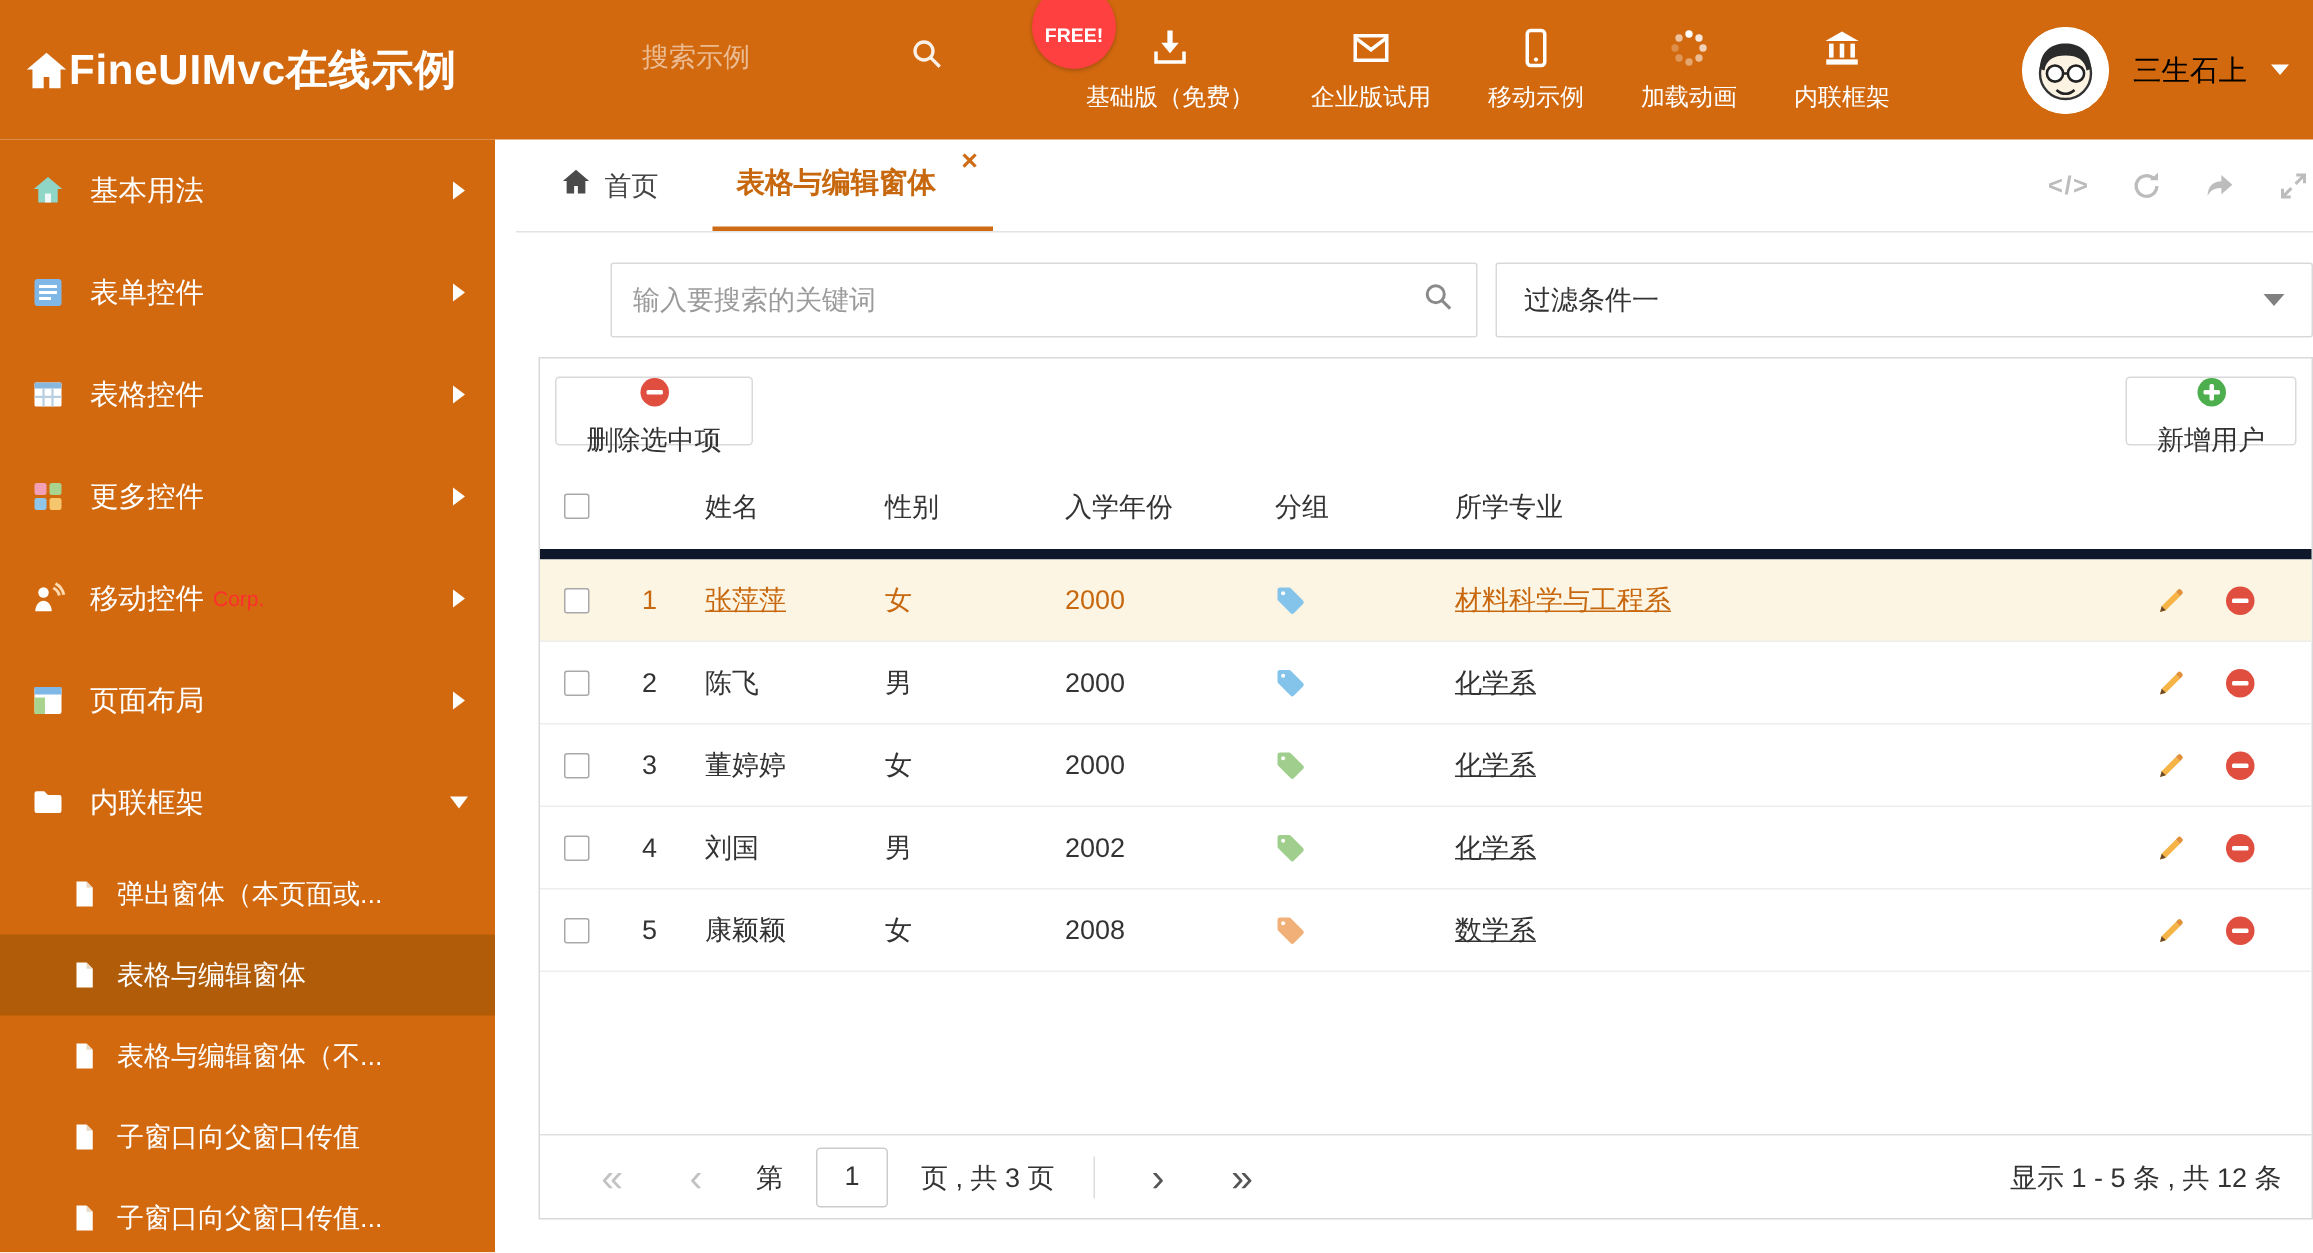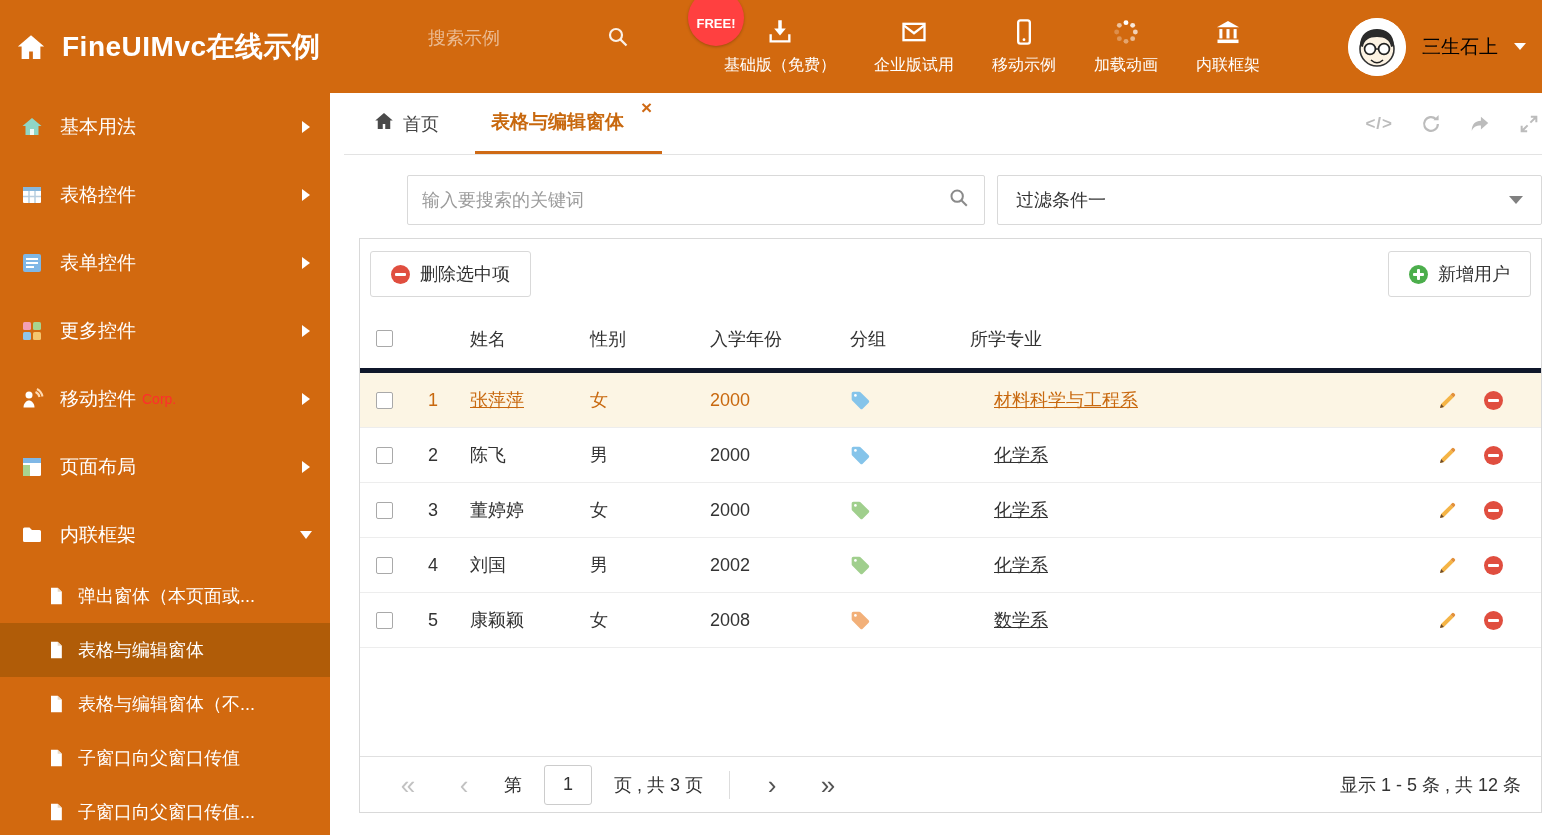--- a/index.html
+++ b/index.html
@@ -2,21 +2,21 @@
 <html><head>
 <meta charset="utf-8">
 <style>
   * { margin:0; padding:0; box-sizing:border-box; }
   html,body { width:1542px; height:835px; }
   body { font-family:"Liberation Sans","DejaVu Sans",sans-serif; background:#fff; overflow:hidden; }
   .app { position:relative; width:1542px; height:835px; overflow:hidden; background:#fff; }
 
   
   .topbar { position:absolute; top:0; left:0; width:1542px; height:93px; background:#d2690f; z-index:5; }
-  .brand { position:absolute; left:16px; top:0; height:93px; display:flex; align-items:center; gap:16px; }
+  .brand { position:absolute; left:16px; top:0; height:93px; display:flex; align-items:center; gap:0; }
   .brand svg { display:block; }
   .app-title { color:#fff; font-size:28px; font-weight:bold; letter-spacing:.5px; }
   .top-search { position:absolute; left:428px; top:0; height:77px; display:flex; align-items:center; gap:18px; }
   .top-search input { width:160px; background:transparent; border:none; outline:none; font-size:18px; color:#fff; font-family:inherit; }
   .top-search input::placeholder { color:rgba(255,255,255,.55); }
   .free-badge { position:absolute; left:688px; top:-10px; width:56px; height:56px; border-radius:50%; background:#ff4040; color:#fff; font-size:13px; font-weight:bold; display:flex; align-items:center; justify-content:center; padding-top:10px; box-shadow:0 1px 3px rgba(0,0,0,.25); z-index:6; }
   .top-nav { position:absolute; left:724px; top:0; height:93px; display:flex; align-items:center; gap:38px; }
   .top-nav-item { display:flex; flex-direction:column; align-items:center; gap:9px; color:#fff; font-size:16px; cursor:pointer; white-space:nowrap; }
   .top-nav-item svg { display:block; }
   .user-menu { position:absolute; right:16px; top:0; height:93px; display:flex; align-items:center; gap:16px; cursor:pointer; }
@@ -51,42 +51,42 @@
   .filter-row { display:flex; gap:12px; height:50px;padding-left:48px; }
   .filter-input { width:578px; border:1px solid #d9d9d9; border-radius:2px; display:flex; align-items:center; padding:0 14px; background:#fff; }
   .filter-input input { flex:1; border:none; outline:none; font-size:18px; color:#333; font-family:inherit; }
   .filter-input input::placeholder { color:#9b9b9b; }
   .filter-dropdown { flex:1; border:1px solid #d9d9d9; border-radius:2px; display:flex; align-items:center; padding:0 18px; font-size:18px; color:#333; cursor:pointer; background:#fff; }
   .dd-caret { margin-left:auto; width:0; height:0; border-left:7px solid transparent; border-right:7px solid transparent; border-top:8px solid #808080; }
 
   
   .grid-panel { margin-top:13px; border:1px solid #d9d9d9; height:575px; display:flex; flex-direction:column; background:#fff; }
   .gp-toolbar { height:70px; flex:none; display:flex; align-items:center; padding:0 10px; }
-  .btn { height:46px; border:1px solid #d9d9d9; border-radius:3px; background:#fff; display:flex; align-items:center; gap:10px; padding:0 20px; font-size:18px; color:#333; cursor:pointer; }
+  .btn { height:46px; border:1px solid #d9d9d9; border-radius:3px; background:#fff; display:flex; align-items:center; gap:10px; padding:0 20px; font-size:18px; color:#333; cursor:pointer;flex-direction:column; }
   .btn-add { margin-left:auto; }
   .ico-minus { width:19px; height:19px; border-radius:50%; background:#e04e3f; position:relative; flex:none; }
   .ico-minus::after { content:""; position:absolute; left:4px; top:8px; width:11px; height:3px; background:#fff; border-radius:1px; }
   .ico-plus { width:19px; height:19px; border-radius:50%; background:#4cae4c; position:relative; flex:none; }
   .ico-plus::before { content:""; position:absolute; left:4px; top:8px; width:11px; height:3px; background:#fff; border-radius:1px; }
   .ico-plus::after { content:""; position:absolute; left:8px; top:4px; width:3px; height:11px; background:#fff; border-radius:1px; }
 
   .trow { display:flex; align-items:center; flex:none; }
-  .thead { height:64px; border-bottom:5px solid #0f172a; font-size:18px; color:#333; }
+  .thead { height:64px; border-bottom:7px solid #0f172a; font-size:18px; color:#333; }
   .drow { height:55px; border-bottom:1px solid #ededed; font-size:18px; color:#333; }
   .drow.highlight { background:#fcf5e4; color:#c8680e; }
   .col-check { width:48px; display:flex; justify-content:center; }
   .col-num { width:50px; text-align:center; }
   .col-name { width:120px; padding-left:12px; }
   .col-gender { width:120px; padding-left:12px; }
   .col-year { width:140px; padding-left:12px; }
   .col-group { width:120px; padding-left:12px; display:flex; align-items:center; }
   .col-major { flex:1; padding-left:12px;font-family:Liberation Serif, serif; }
   .col-actions { width:112px; display:flex; align-items:center; justify-content:flex-end; gap:26px; padding-right:38px; }
   .checkbox { width:17px; height:17px; border:1px solid #a9a9a9; border-radius:2px; background:#fff; cursor:pointer; }
-  .major-link { color:#333; text-decoration:underline; cursor:pointer;margin-left:24px; }
+  .major-link { color:#333; text-decoration:underline; cursor:pointer; }
   .drow.highlight .major-link { color:#c8680e; }
   .drow.highlight .col-name { text-decoration:underline; }
   .tag-icon { width:20px; height:20px; display:block; }
   .tag-icon svg { display:block; width:20px; height:20px; }
   .pencil-icon { width:21px; height:21px; cursor:pointer; }
   .pencil-icon svg { display:block; width:21px; height:21px; }
   .gp-spacer { flex:1; }
 
   .gp-paging { height:56px; flex:none; border-top:1px solid #e0e0e0; display:flex; align-items:center; padding:0 20px; font-size:18px; color:#333; }
   .pg-btn { width:56px; text-align:center; font-size:26px; line-height:1; cursor:pointer; }
@@ -205,38 +205,38 @@
             <path d="M12 3L2.5 11h3v9h13v-9h3z" fill="#8fd6c6"></path>
             <rect x="10" y="14" width="4" height="6" fill="#fff" opacity=".85"></rect>
           </svg>
         </span>
       <span>基本用法</span>
       <span class="arrow-right"></span>
     </div>
     <div class="side-item">
       <span class="sicon">
           <svg viewBox="0 0 24 24">
-            <rect x="3" y="4" width="18" height="16" rx="1" fill="#fff"></rect>
-            <rect x="3" y="4" width="18" height="4" fill="#88b8dd"></rect>
-            <path d="M9 8v12M15 8v12M3 13.5h18" stroke="#b9cfe0" stroke-width="1.5" fill="none"></path>
-          </svg>
-        </span>
-      <span>表格控件</span>
-      <span class="arrow-right"></span>
-    </div>
-    <div class="side-item">
-      <span class="sicon">
-          <svg viewBox="0 0 24 24">
             <rect x="3" y="3" width="18" height="18" rx="2" fill="#7fb7e6"></rect>
             <rect x="6" y="7" width="12" height="2" fill="#fff"></rect>
             <rect x="6" y="11" width="12" height="2" fill="#fff"></rect>
             <rect x="6" y="15" width="8" height="2" fill="#fff"></rect>
           </svg>
         </span>
       <span>表单控件</span>
+      <span class="arrow-right"></span>
+    </div>
+    <div class="side-item">
+      <span class="sicon">
+          <svg viewBox="0 0 24 24">
+            <rect x="3" y="4" width="18" height="16" rx="1" fill="#fff"></rect>
+            <rect x="3" y="4" width="18" height="4" fill="#88b8dd"></rect>
+            <path d="M9 8v12M15 8v12M3 13.5h18" stroke="#b9cfe0" stroke-width="1.5" fill="none"></path>
+          </svg>
+        </span>
+      <span>表格控件</span>
       <span class="arrow-right"></span>
     </div>
     <div class="side-item">
       <span class="sicon">
           <svg viewBox="0 0 24 24">
             <rect x="3" y="3" width="8" height="8" rx="1.5" fill="#f2a0b5"></rect>
             <rect x="13" y="3" width="8" height="8" rx="1.5" fill="#a8d48f"></rect>
             <rect x="3" y="13" width="8" height="8" rx="1.5" fill="#8fc6ea"></rect>
             <rect x="13" y="13" width="8" height="8" rx="1.5" fill="#f5c66e"></rect>
           </svg>

